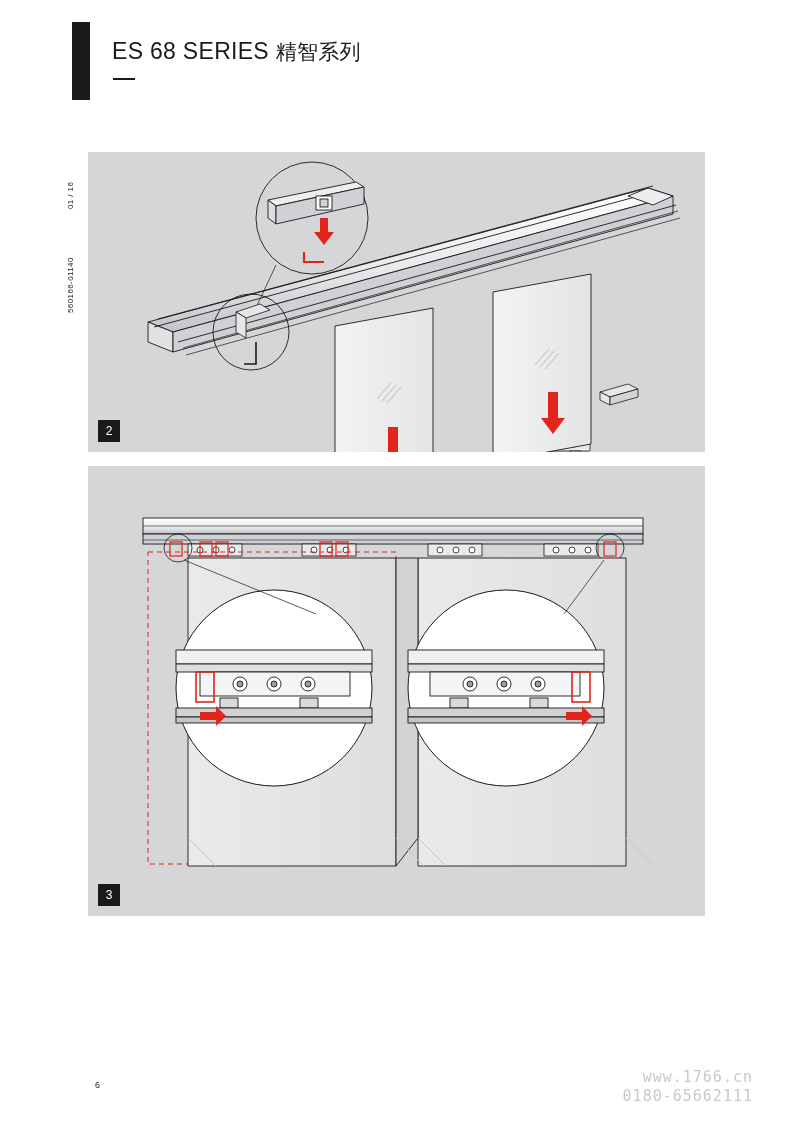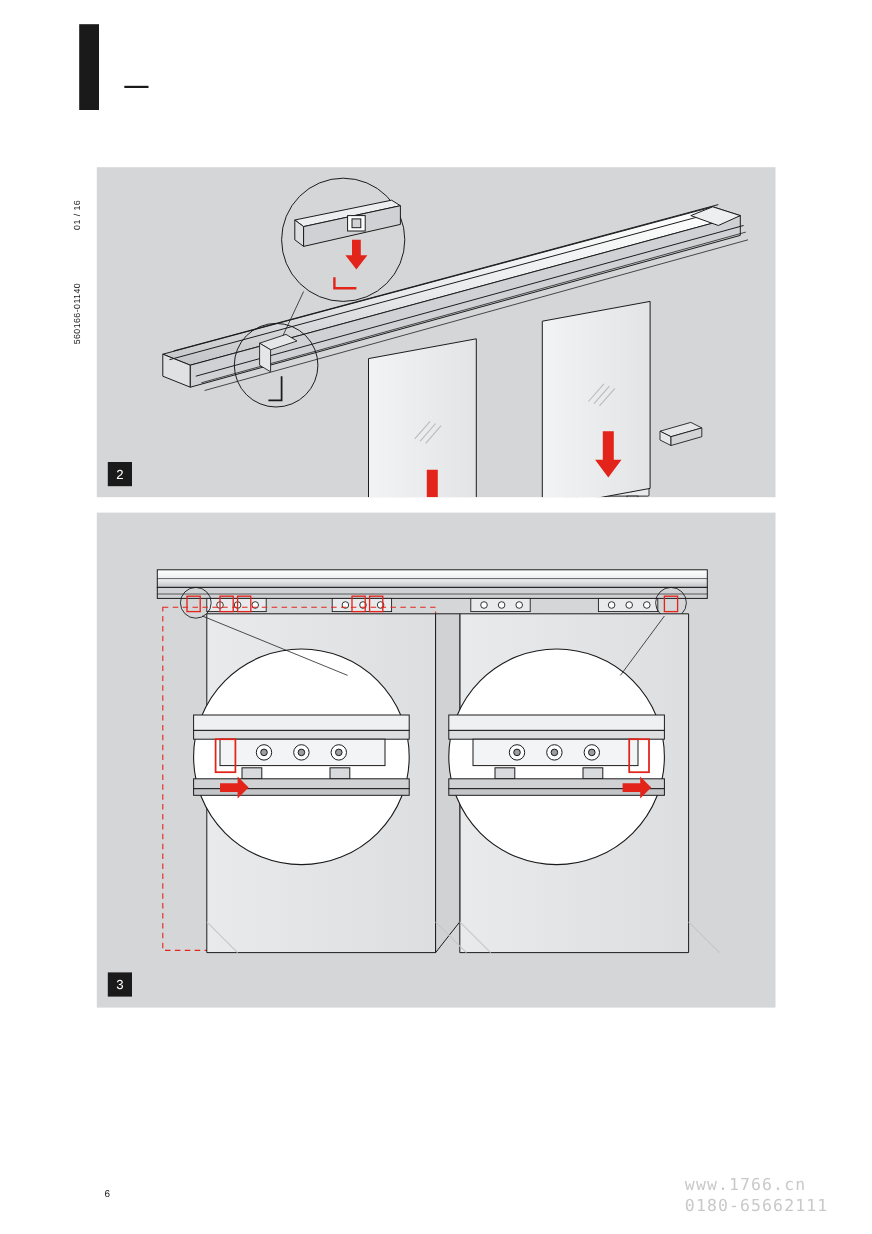--- a/index.html
+++ b/index.html
@@ -123,33 +123,34 @@
     position: absolute;
     left: 95px;
     top: 1080px;
     font-size: 9px;
     color: #1a1a1a;
   }
   .watermark {
     position: absolute;
     right: 40px;
     top: 1068px;
-    text-align: left;
+    text-align: right;
     color: #c9c9c9;
     font-family: "DejaVu Sans Mono", monospace;
     font-size: 15px;
     line-height: 1.25;
     letter-spacing: 1px;
   }
 </style>
 </head>
 <body>
 
 <div class="header">
   <div class="header-bar"></div>
+  <div class="doc-title"><span>ES 68 SERIES </span><span class="cjk">精智系列</span></div>
   <div class="title-rule"></div>
 
 </div>
 
 <div class="side-codes">
   <div class="side-code top">01 / 16</div>
   <div class="side-code bottom">560166-01140</div>
 </div>
 
 <div class="figure" id="figure-2">

